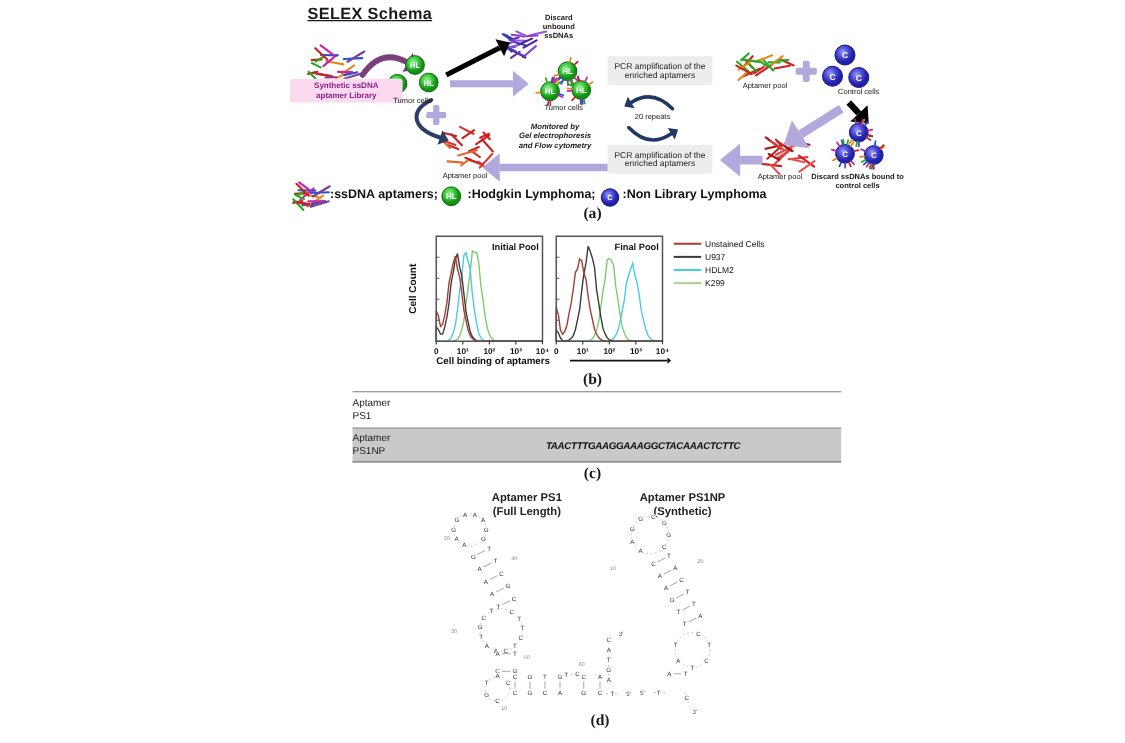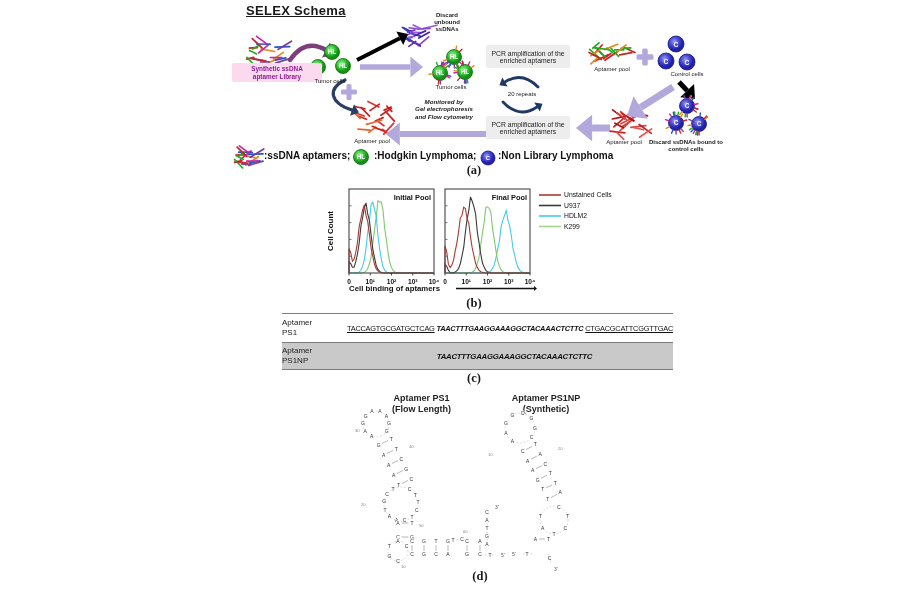--- a/index.html
+++ b/index.html
@@ -459,41 +459,36 @@
       <text x="240" y="43.9" font-size="6.8" font-family="Liberation Sans, DejaVu Sans, sans-serif" fill="#111">K299</text>
     </svg>
   <span class="lbl panel-letter ctr" style="left:430px;top:296px;width:40px">(b)</span>
 
   <div class="tablec">
     <div class="trow r1">
       <div class="tname">
         <span>Aptamer</span><br>
         <span>PS1</span>
       </div>
-      <div class="tseq">
-        <span class="useq">TACCAGTGCGATGCTCAG</span>
-        <span class="coreseq">TAACTTTGAAGGAAAGGCTACAAACTCTTC</span>
-        <span class="useq">CTGACGCATTCGGTTGAC</span>
-      </div>
     </div>
     <div class="trow r2">
       <div class="tname">
         <span>Aptamer</span><br>
         <span>PS1NP</span>
       </div>
       <div class="tseq">
         <span class="coreseq">TAACTTTGAAGGAAAGGCTACAAACTCTTC</span>
       </div>
     </div>
   </div>
   <span class="lbl panel-letter ctr" style="left:430px;top:371px;width:40px">(c)</span>
 
   <div class="lbl structtitle ctr" style="left:350px;top:393px;width:95px">
     <span>Aptamer PS1</span><br>
-    <span>(Flow Length)</span>
+    <span>(Full Length)</span>
   </div>
   <div class="lbl structtitle ctr" style="left:472px;top:393px;width:100px">
     <span>Aptamer PS1NP</span><br>
     <span>(Synthetic)</span>
   </div>
   <svg id="struct-ps1" style="left:325px;top:396px" width="175" height="186" viewBox="0 0 175 186">
       <circle cx="27" cy="28" r="13" fill="none" stroke="#b8b8b8" stroke-width="0.7" stroke-dasharray="1.4,2.2"></circle>
       <text x="22.5537381367663" y="41.91600407021681" font-size="5" font-family="Liberation Sans, DejaVu Sans, sans-serif" fill="#333" text-anchor="middle" stroke="#fff" stroke-width="1.4" paint-order="stroke">A</text>
       <text x="16.279224946581614" y="37.05288938132501" font-size="5" font-family="Liberation Sans, DejaVu Sans, sans-serif" fill="#333" text-anchor="middle" stroke="#fff" stroke-width="1.4" paint-order="stroke">A</text>
       <text x="14.002444384169483" y="29.447912686966276" font-size="5" font-family="Liberation Sans, DejaVu Sans, sans-serif" fill="#333" text-anchor="middle" stroke="#fff" stroke-width="1.4" paint-order="stroke">G</text>

